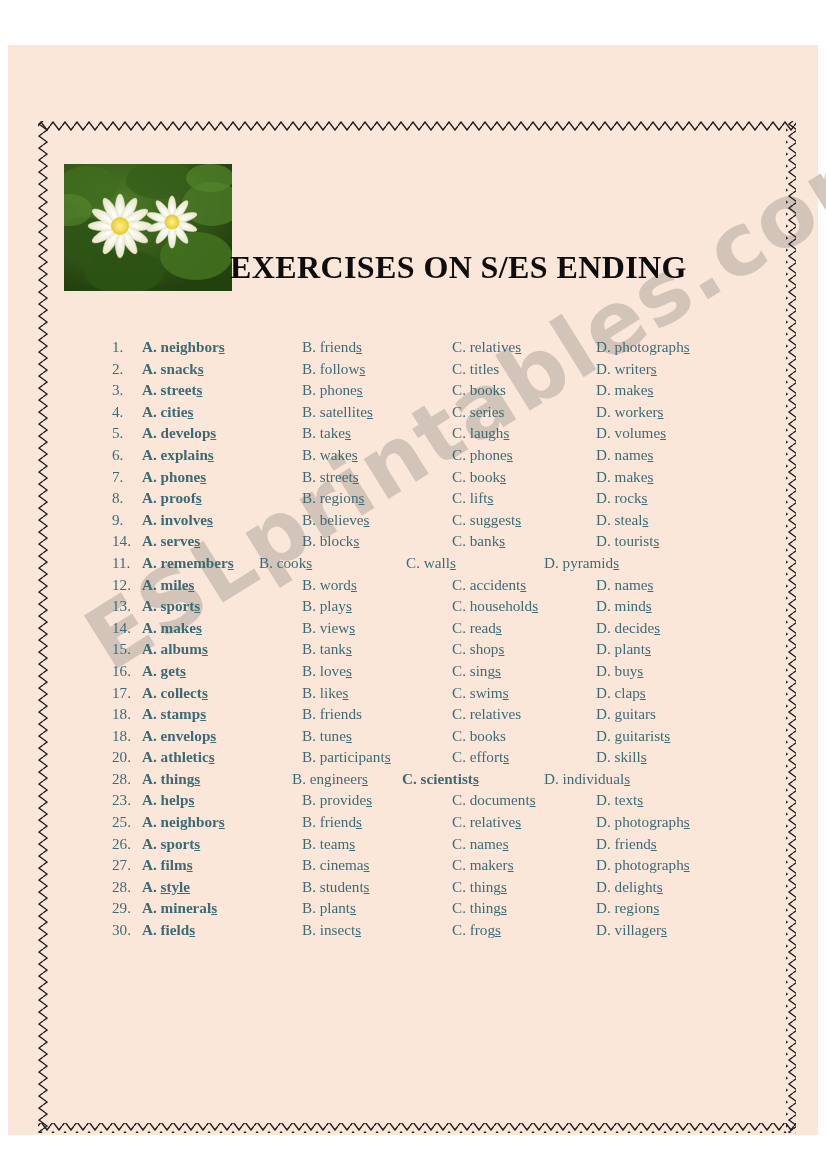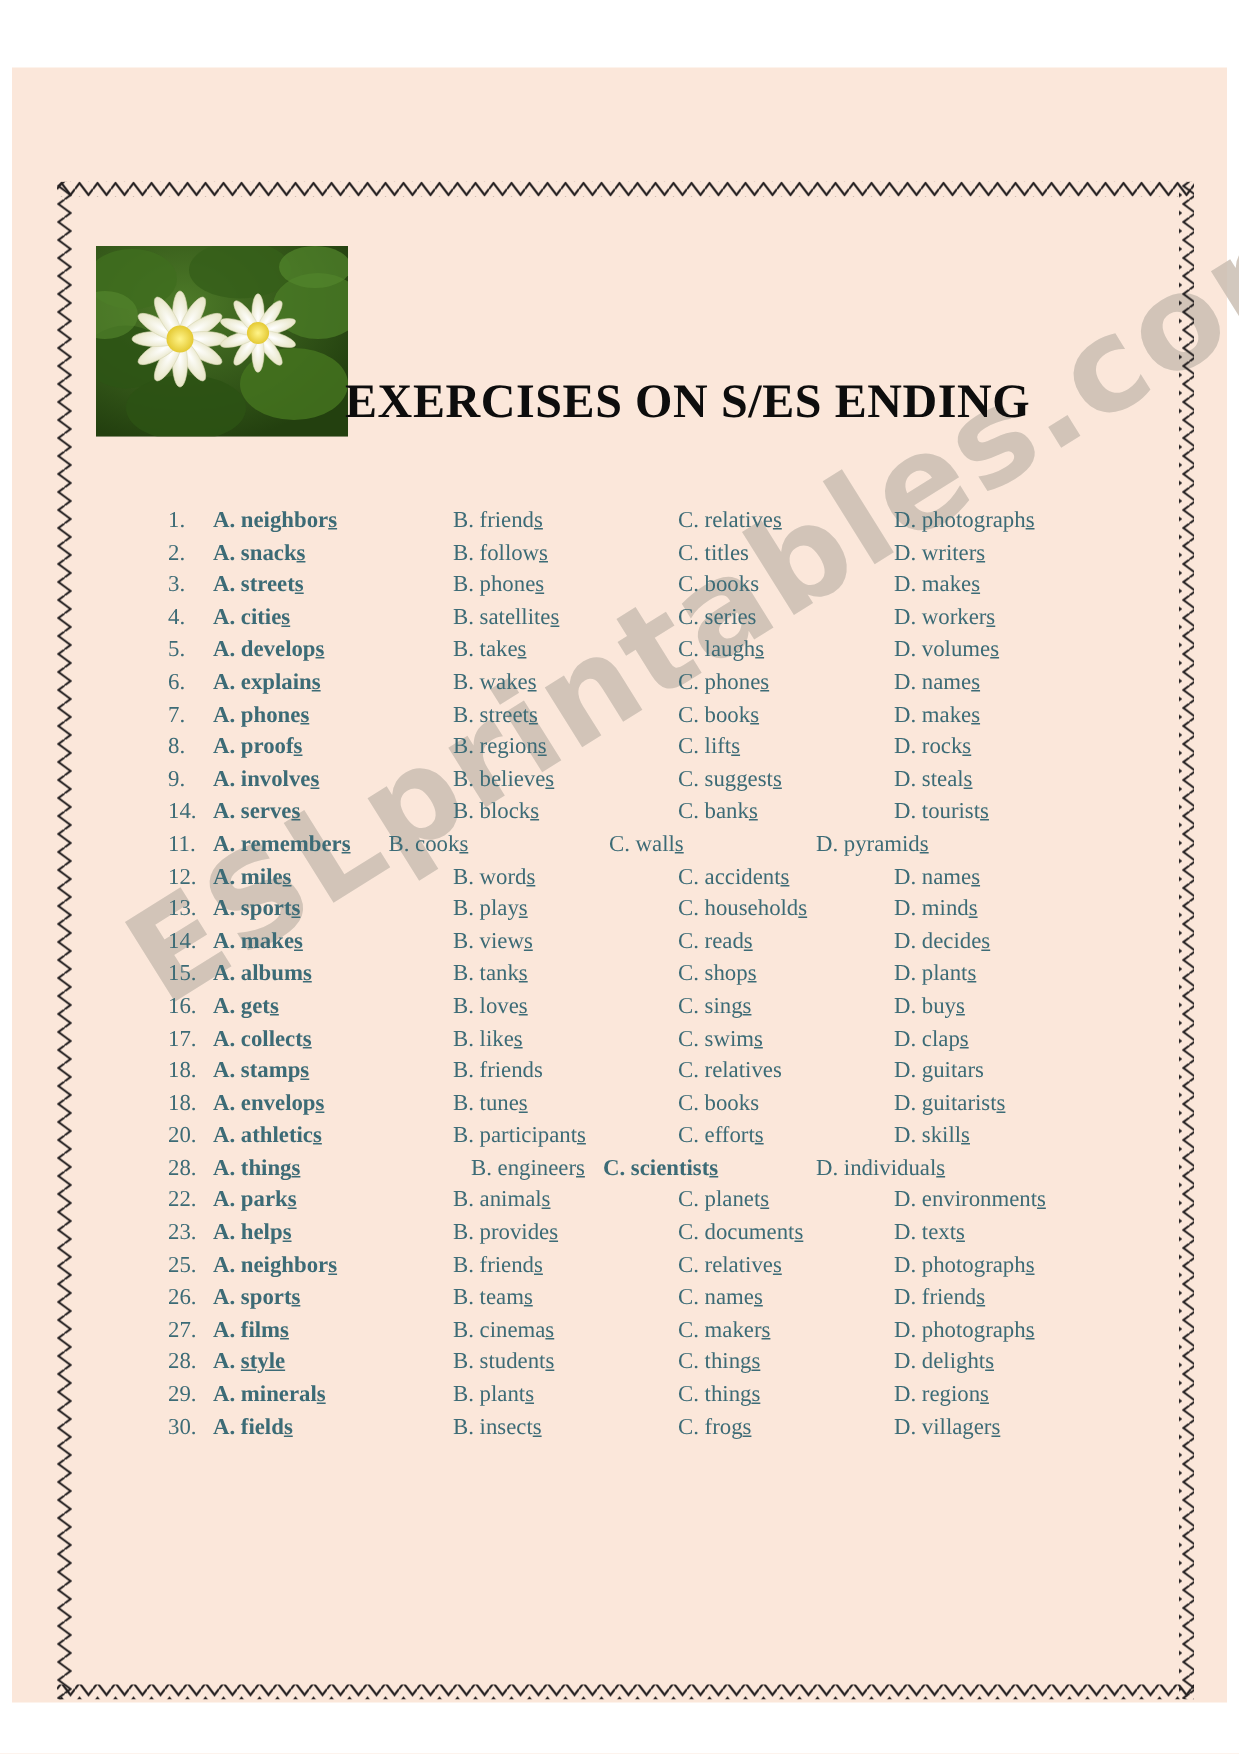--- a/index.html
+++ b/index.html
@@ -103,21 +103,21 @@
   .qrow .b{left:190px;}
   .qrow .c{left:340px;}
   .qrow .d{left:484px;}
   
   .qrow.alt .a{left:30px;}
   .qrow.alt .b{left:147px;}
   .qrow.alt .c{left:294px;}
   .qrow.alt .d{left:432px;}
   
   .qrow.alt2 .a{left:30px;text-align:right;}
-  .qrow.alt2 .b{left:202px;}
+  .qrow.alt2 .b{left:180px;}
   .qrow.alt2 .c{left:290px;font-weight:bold;}
   .qrow.alt2 .d{left:432px;}
 
   u.s{text-decoration:underline;}
 </style>
 </head>
 <body>
 
 <div id="sheet">
 
@@ -350,27 +350,20 @@
         <span class="opt d">D. skill<u class="s">s</u></span>
       </div>
       <div class="qrow alt2">
         <span class="num">28.</span>
         <span class="opt a">A. thing<u class="s">s</u></span>
         <span class="opt b">B. engineer<u class="s">s</u></span>
         <span class="opt c">C. scientist<u class="s">s</u></span>
         <span class="opt d">D. individual<u class="s">s</u></span>
       </div>
       <div class="qrow">
-        <span class="num">22.</span>
-        <span class="opt a">A. park<u class="s">s</u></span>
-        <span class="opt b">B. animal<u class="s">s</u></span>
-        <span class="opt c">C. planet<u class="s">s</u></span>
-        <span class="opt d">D. environment<u class="s">s</u></span>
-      </div>
-      <div class="qrow">
         <span class="num">23.</span>
         <span class="opt a">A. help<u class="s">s</u></span>
         <span class="opt b">B. provide<u class="s">s</u></span>
         <span class="opt c">C. document<u class="s">s</u></span>
         <span class="opt d">D. text<u class="s">s</u></span>
       </div>
       <div class="qrow">
         <span class="num">25.</span>
         <span class="opt a">A. neighbor<u class="s">s</u></span>
         <span class="opt b">B. friend<u class="s">s</u></span>

